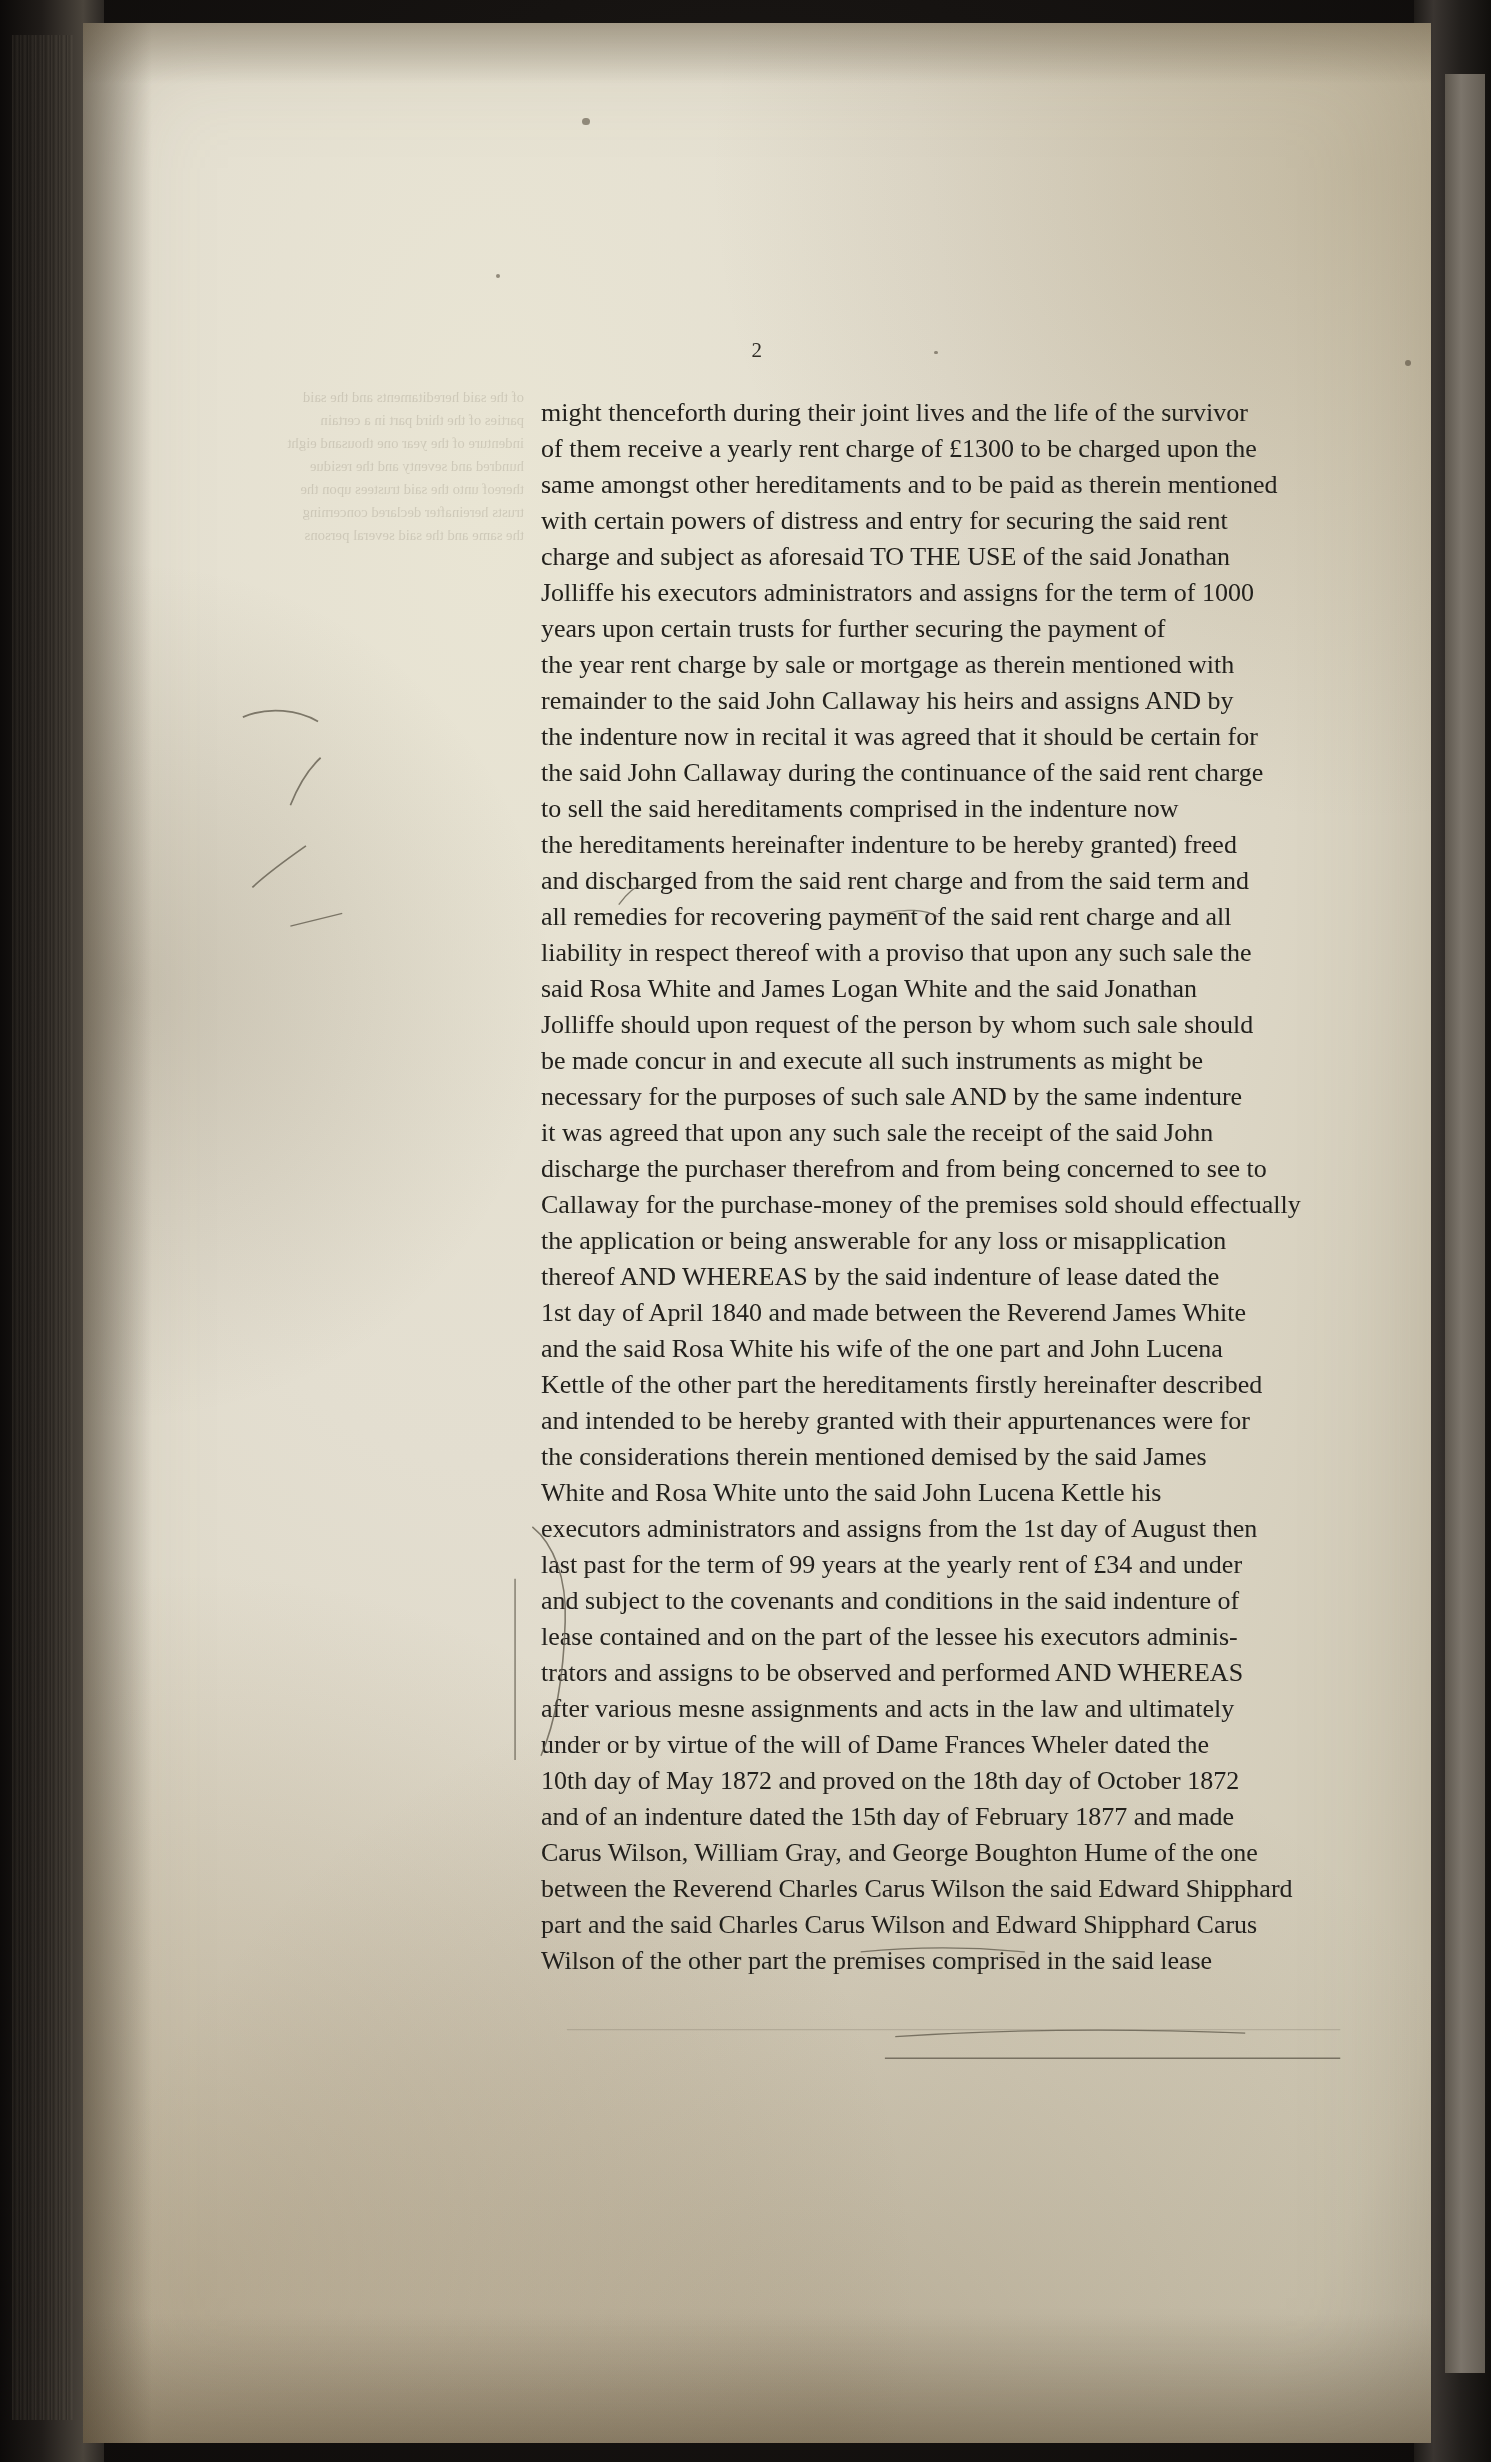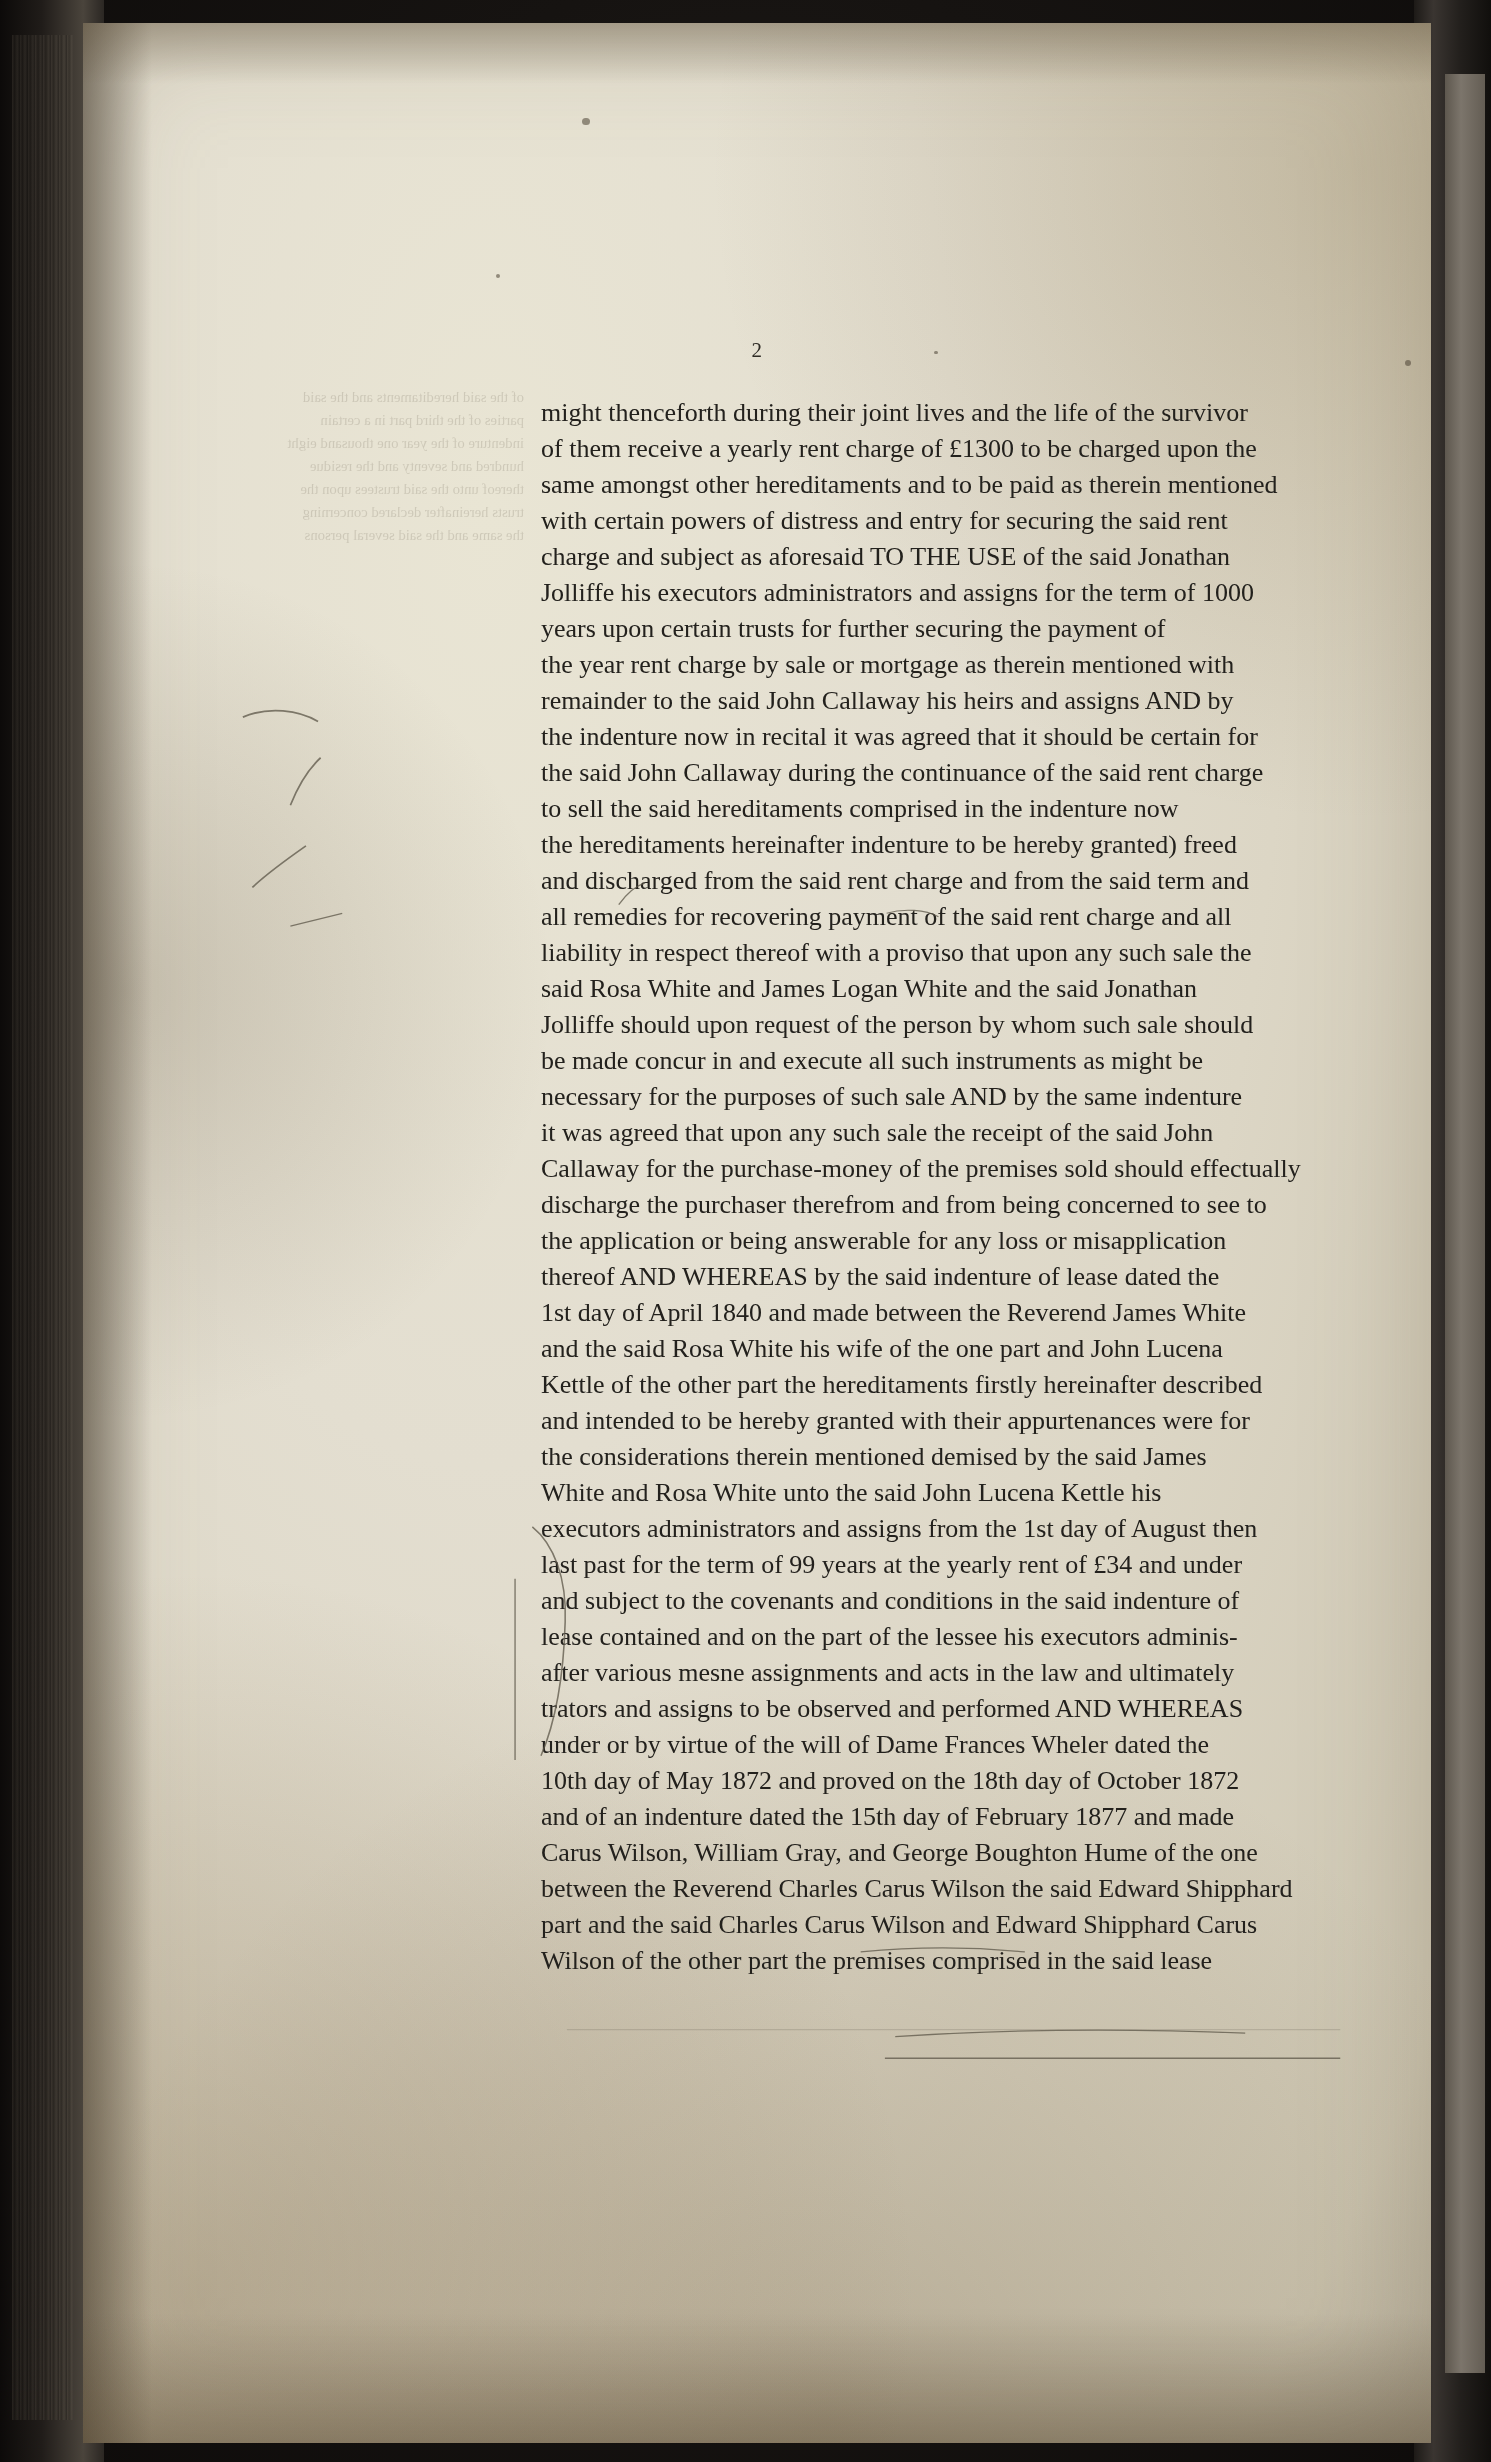--- a/index.html
+++ b/index.html
@@ -225,36 +225,36 @@
         <span class="ln">to sell the said hereditaments comprised in the indenture now</span>
         <span class="ln">the hereditaments hereinafter indenture to be hereby granted) freed</span>
         <span class="ln">and discharged from the said rent charge and from the said term and</span>
         <span class="ln">all remedies for recovering payment of the said rent charge and all</span>
         <span class="ln">liability in respect thereof with a proviso that upon any such sale the</span>
         <span class="ln">said Rosa White and James Logan White and the said Jonathan</span>
         <span class="ln">Jolliffe should upon request of the person by whom such sale should</span>
         <span class="ln">be made concur in and execute all such instruments as might be</span>
         <span class="ln">necessary for the purposes of such sale   AND by the same indenture</span>
         <span class="ln">it was agreed that upon any such sale the receipt of the said John</span>
+        <span class="ln">discharge the purchaser therefrom and from being concerned to see to</span>
         <span class="ln">Callaway for the purchase-money of the premises sold should effectually</span>
-        <span class="ln">discharge the purchaser therefrom and from being concerned to see to</span>
         <span class="ln">the application or being answerable for any loss or misapplication</span>
         <span class="ln">thereof    AND WHEREAS by the said indenture of lease dated the</span>
         <span class="ln">1st day of April 1840 and made between the Reverend James White</span>
         <span class="ln">and the said Rosa White his wife of the one part and John Lucena</span>
         <span class="ln">Kettle of the other part the hereditaments firstly hereinafter described</span>
         <span class="ln">and intended to be hereby granted with their appurtenances were for</span>
         <span class="ln">the considerations therein mentioned demised by the said James</span>
         <span class="ln">White and Rosa White unto the said John Lucena Kettle his</span>
         <span class="ln">executors administrators and assigns from the 1st day of August then</span>
         <span class="ln">last past for the term of 99 years at the yearly rent of £34 and under</span>
         <span class="ln">and subject to the covenants and conditions in the said indenture of</span>
         <span class="ln">lease contained and on the part of the lessee his executors adminis-</span>
+        <span class="ln">trators and assigns to be observed and performed   AND WHEREAS</span>
         <span class="ln">after various mesne assignments and acts in the law and ultimately</span>
-        <span class="ln">trators and assigns to be observed and performed   AND WHEREAS</span>
         <span class="ln">under or by virtue of the will of Dame Frances Wheler dated the</span>
         <span class="ln">10th day of May 1872 and proved on the 18th day of October 1872</span>
         <span class="ln">and of an indenture dated the 15th day of February 1877 and made</span>
         <span class="ln">Carus Wilson, William Gray, and George Boughton Hume of the one</span>
         <span class="ln">between the Reverend Charles Carus Wilson the said Edward Shipphard</span>
         <span class="ln">part and the said Charles Carus Wilson and Edward Shipphard Carus</span>
         <span class="ln">Wilson of the other part the premises comprised in the said lease</span>
       </p>
     </div>
 

